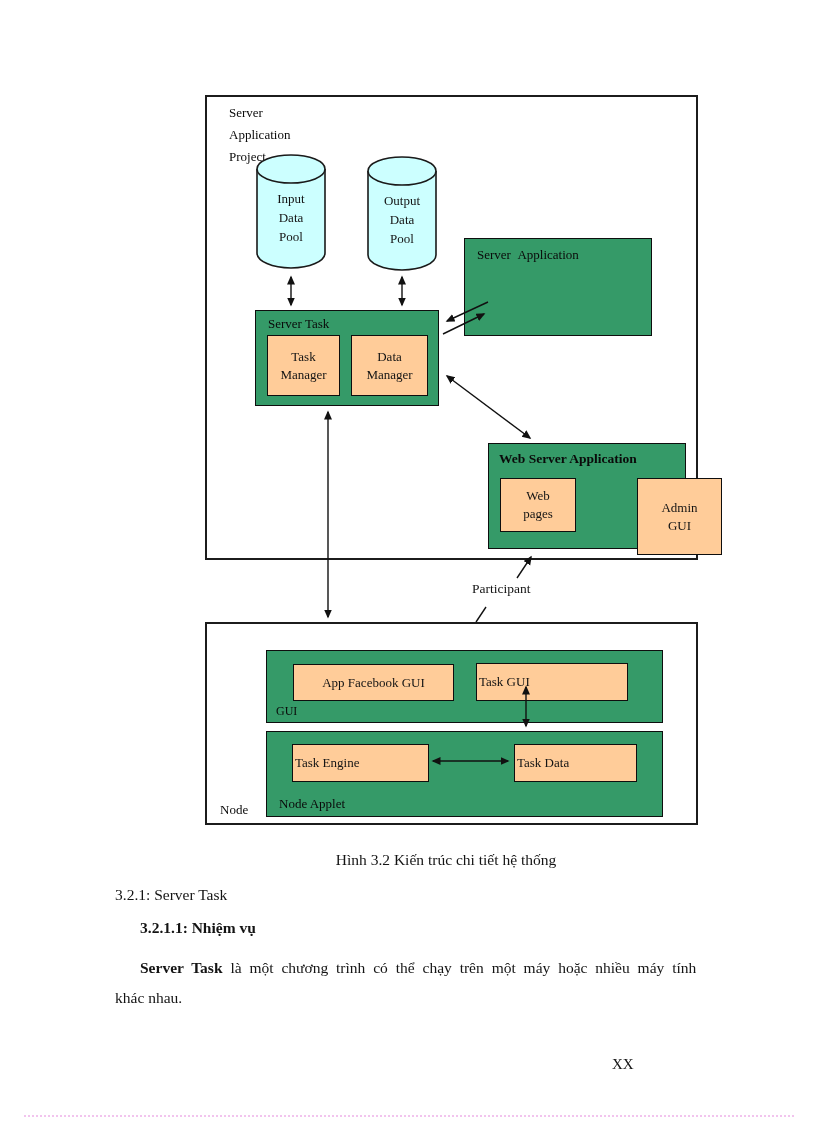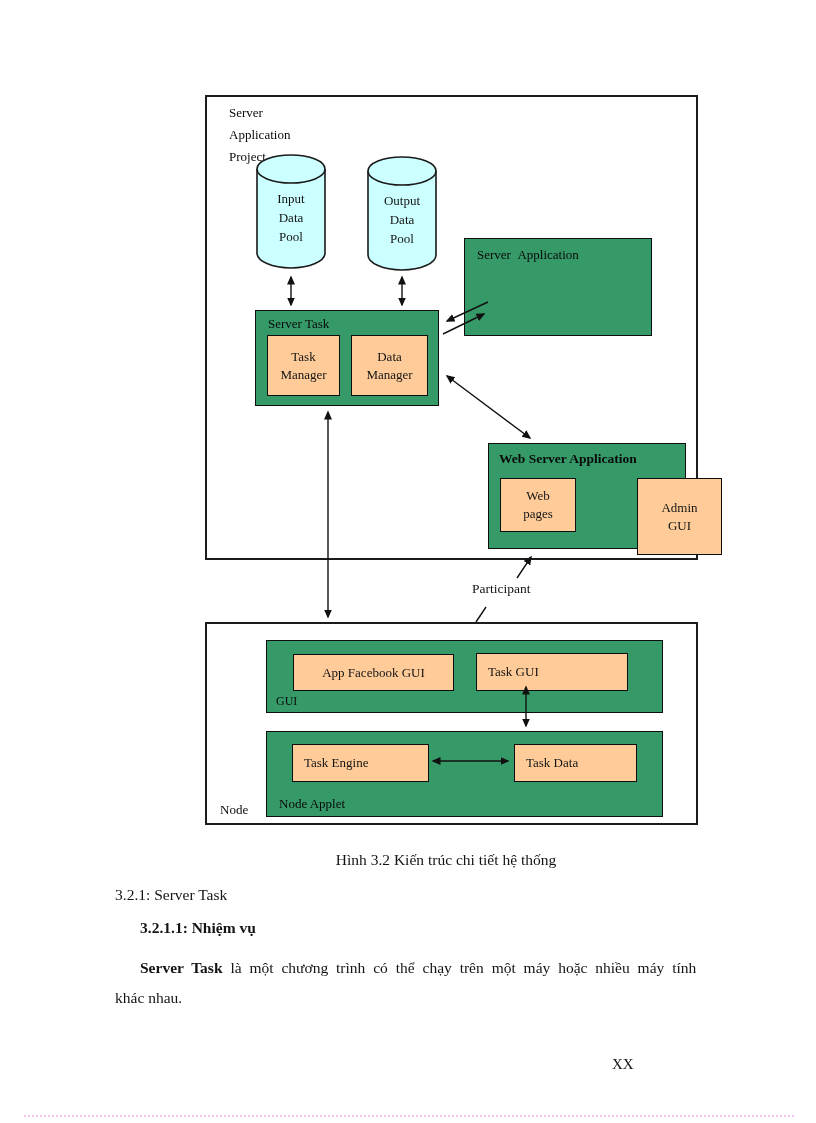--- a/index.html
+++ b/index.html
@@ -11,21 +11,21 @@
   body{font-family:"Liberation Serif","DejaVu Serif",serif;color:var(--ink);}
   .page{position:relative;width:816px;height:1123px;background:#fff;overflow:hidden;}
 
   
   .abs{position:absolute;}
   .outer-box{border:2px solid var(--line);background:#fff;}
   .green-box{background:var(--green);border:1.5px solid #0e0e0e;}
   .orange-box{background:var(--orange);border:1.5px solid #0e0e0e;
               display:flex;align-items:center;justify-content:center;
               text-align:center;font-size:13px;line-height:18px;white-space:pre-line;}
-  .orange-left{justify-content:flex-start;text-align:left;padding-left:11px;}
+  .orange-left{justify-content:flex-start;text-align:left;padding-left:2px;}
   .box-label{position:absolute;font-size:13px;color:#0a0a0a;white-space:pre-line;}
 
   
   .project-label{left:22px;top:5px;line-height:22px;font-size:13px;}
   .cylinder{width:72px;height:117px;}
   .cyl-shape{fill:var(--cyan);stroke:#1a1a1a;stroke-width:1.6px;}
   .cyl-text{position:absolute;top:36px;left:0;right:0;text-align:center;
             font-size:13px;line-height:19px;white-space:pre-line;}
 
   .arrows{position:absolute;left:0;top:0;pointer-events:none;}
@@ -90,21 +90,21 @@
 pages</div>
     <div class="abs orange-box" style="left:100px;top:34px;width:85px;height:77px;margin-left:48px;">Admin
 GUI</div>
   </div>
 
   <div class="abs" style="left:472px;top:581px;font-size:13.5px;">Participant</div>
 
   <div class="abs outer-box" style="left:205px;top:622px;width:493px;height:203px;">
     <div class="box-label" style="left:13px;bottom:5px;">Node</div>
 
-    <div class="abs green-box" style="left:59px;top:16px;width:397px;height:73px;">
+    <div class="abs green-box" style="left:59px;top:26px;width:397px;height:73px;">
       <div class="abs orange-box" style="left:26px;top:13px;width:161px;height:37px;">App Facebook GUI</div>
       <div class="abs orange-box orange-left" style="left:209px;top:12px;width:152px;height:38px;">Task GUI</div>
       <div class="box-label" style="left:9px;bottom:3px;font-size:12px;">GUI</div>
     </div>
 
     <div class="abs green-box" style="left:59px;top:107px;width:397px;height:86px;">
       <div class="abs orange-box orange-left" style="left:25px;top:12px;width:137px;height:38px;">Task Engine</div>
       <div class="abs orange-box orange-left" style="left:247px;top:12px;width:123px;height:38px;">Task Data</div>
       <div class="box-label" style="left:12px;bottom:4px;">Node Applet</div>
     </div>

